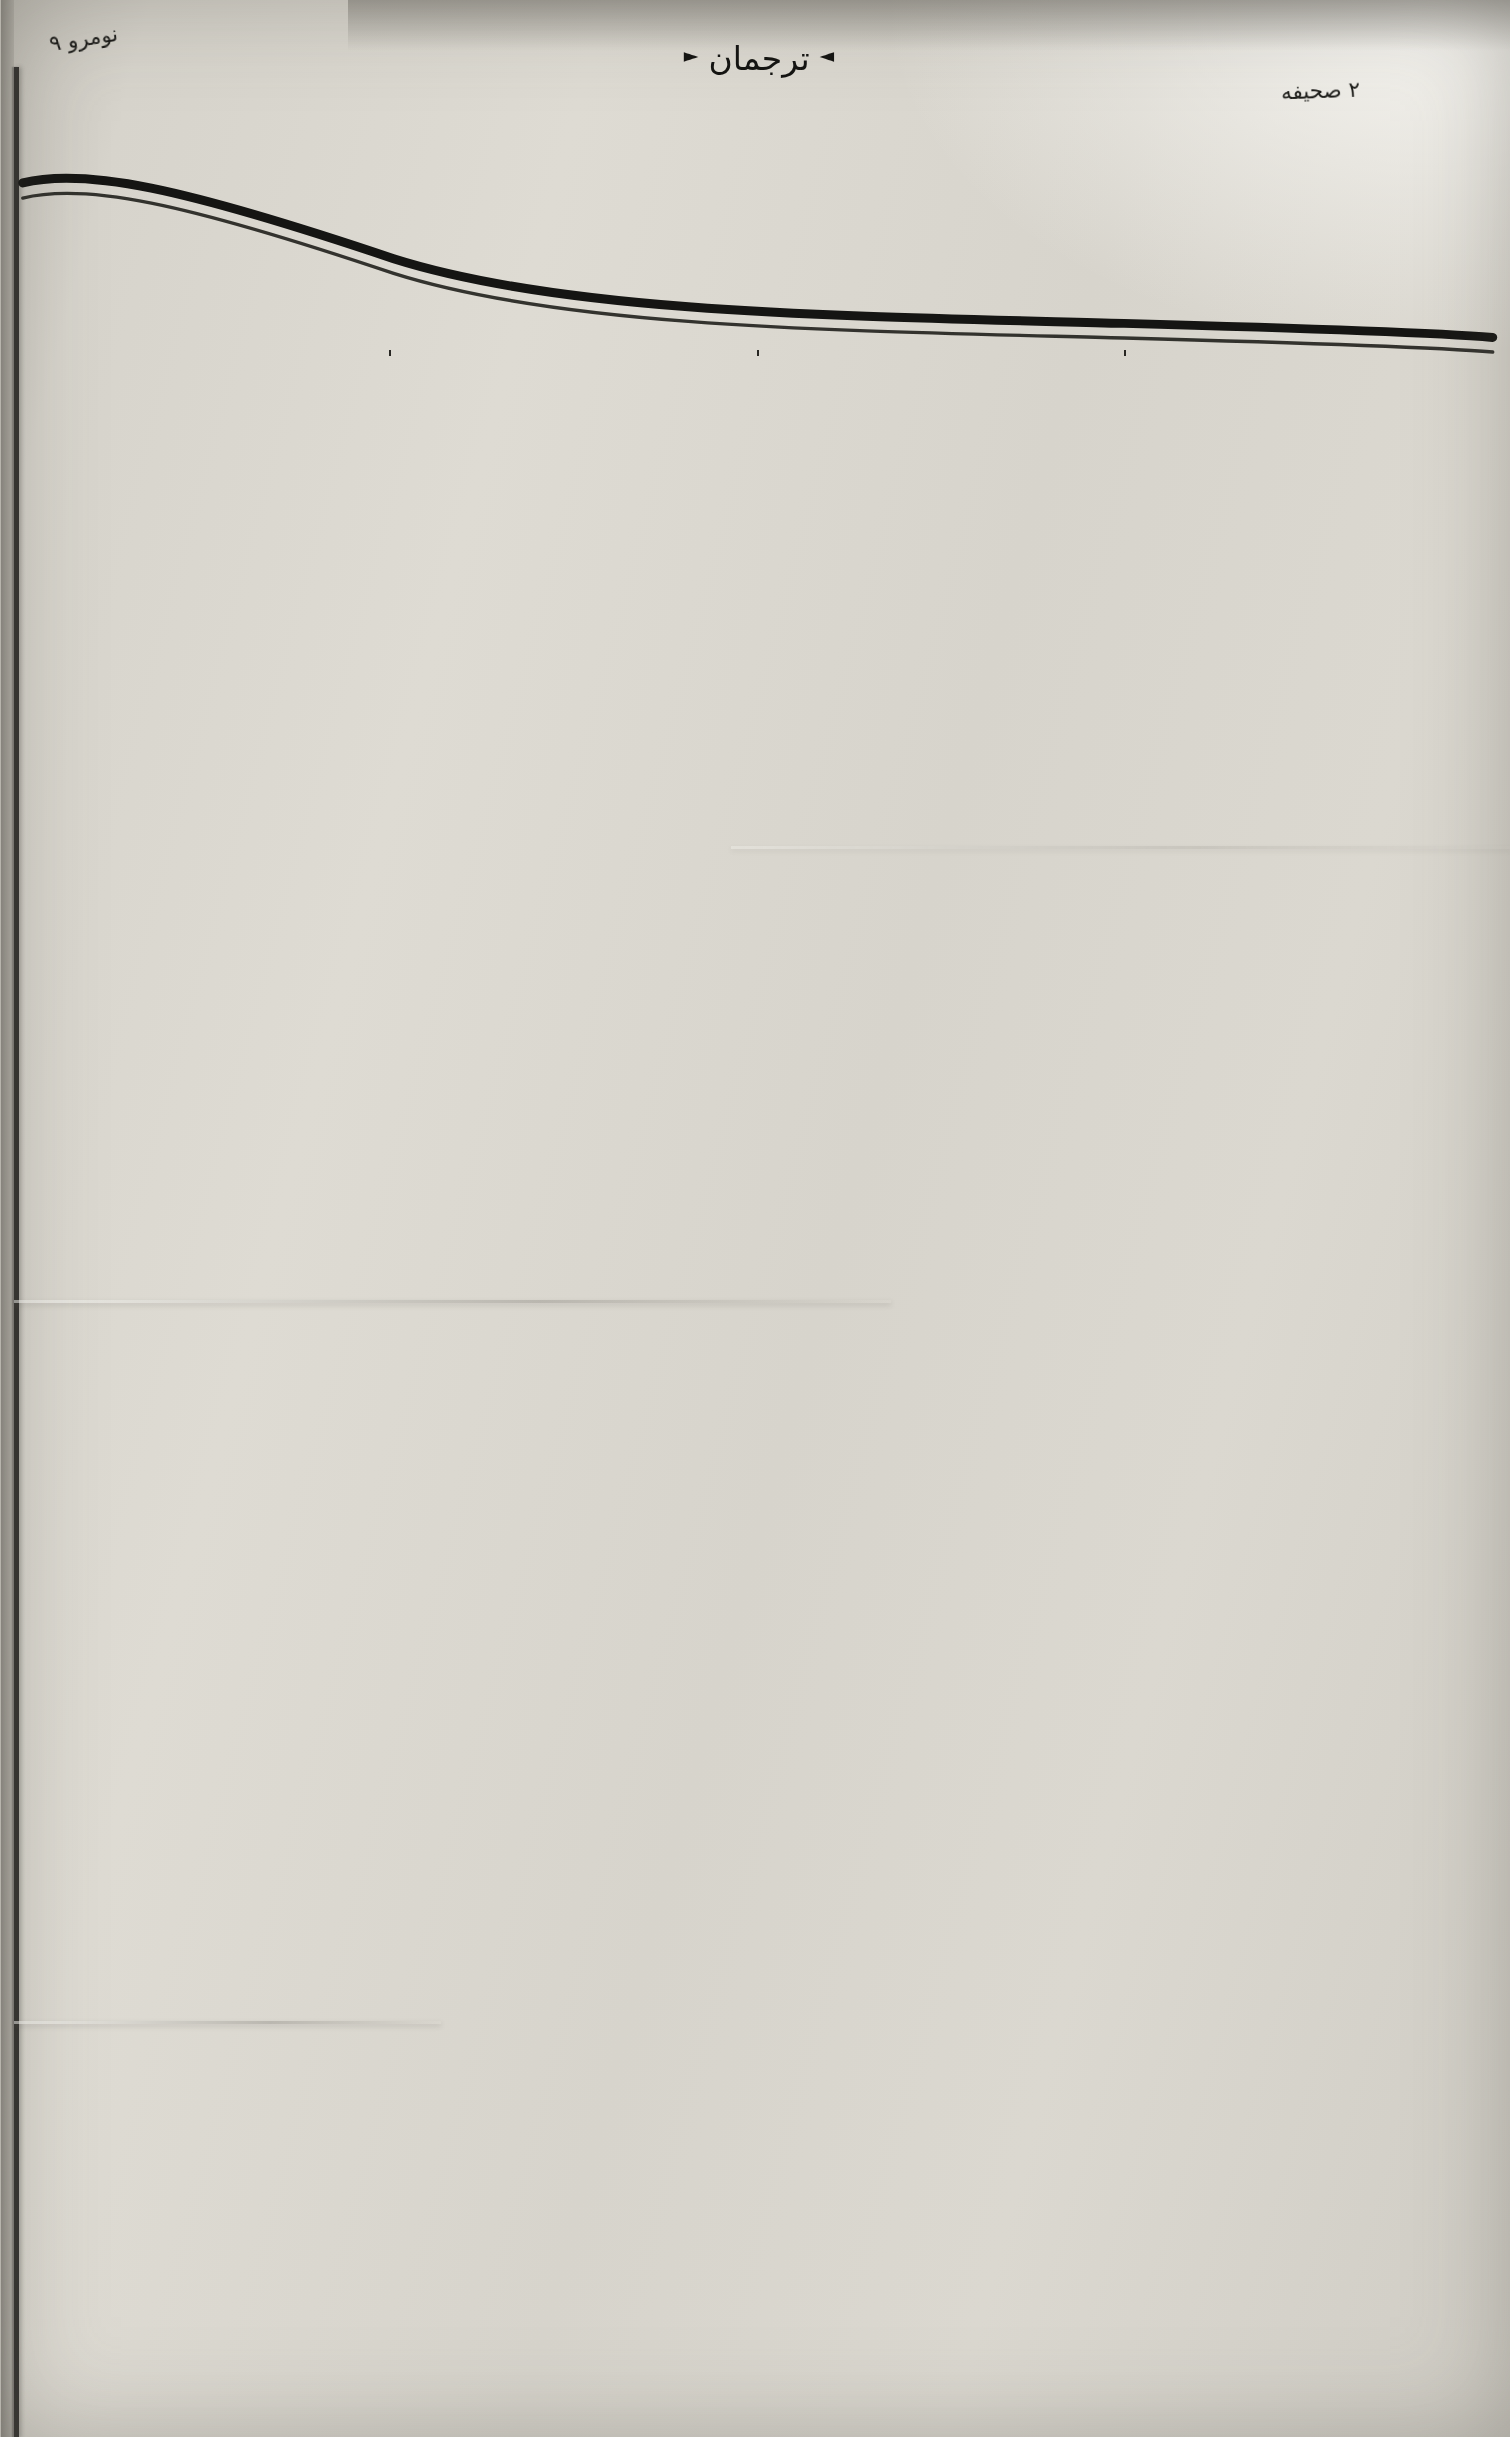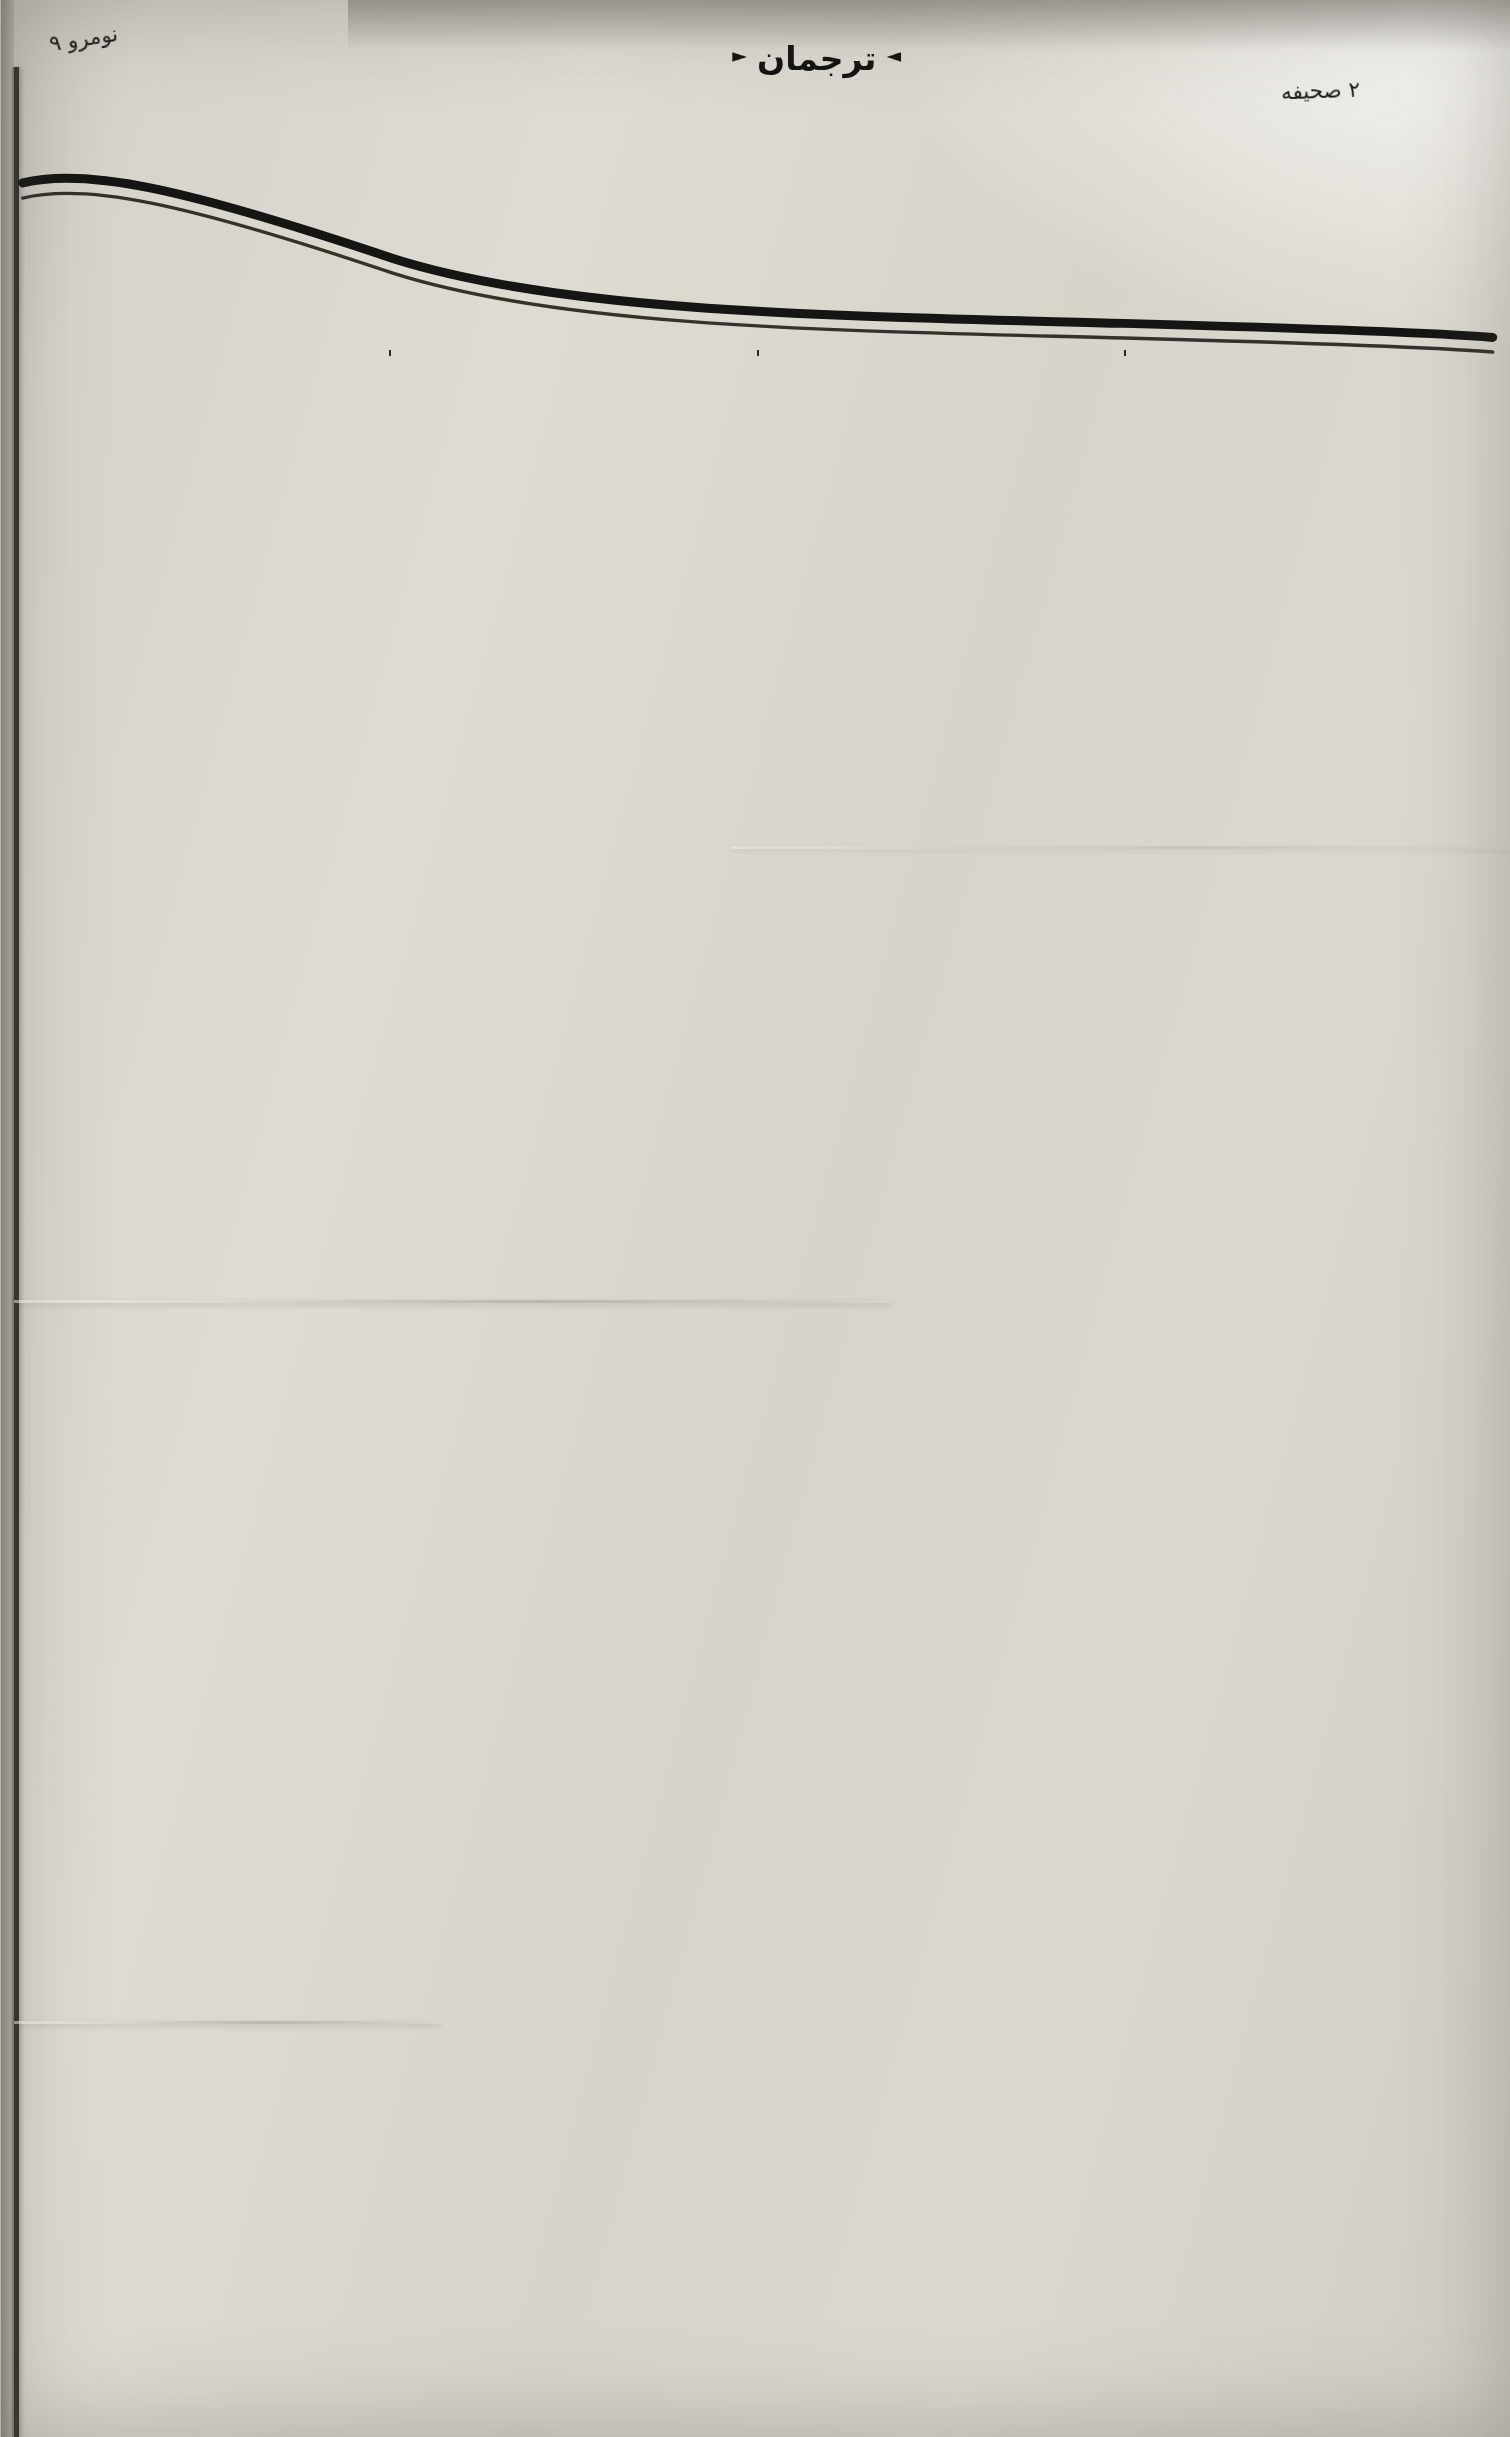--- a/index.html
+++ b/index.html
@@ -39,22 +39,22 @@
 
   .numero{
     position:absolute;top:26px;left:49px;font-size:21.4px;color:#1d1d1b;
     transform:rotate(-9deg);white-space:nowrap;
   }
   .pagelabel{
     position:absolute;top:78px;right:151px;font-size:21.4px;color:#22221f;
     transform:rotate(-2deg);white-space:nowrap;
   }
   .masthead{
-    position:absolute;top:39px;left:607px;width:304px;text-align:right;
-    font-size:33px;font-weight:bold;color:#171715;white-space:nowrap;
+    position:absolute;top:39px;left:607px;width:304px;text-align:center;
+    font-size:33px;font-weight:normal;color:#171715;white-space:nowrap;
   }
   .masthead .orn{font-size:19px;vertical-align:7.9px;letter-spacing:0;padding:0 10px;color:#171715;}
   .headrule{position:absolute;top:152px;left:0;width:1511px;height:236px;pointer-events:none;}
 
   .blurwrap{filter:blur(0.3px) contrast(1.04);}
 
   .cols{
     position:absolute;left:23.6px;right:19px;top:350px;bottom:0;
     display:flex;direction:rtl;color:#1d1d1b;
   }

